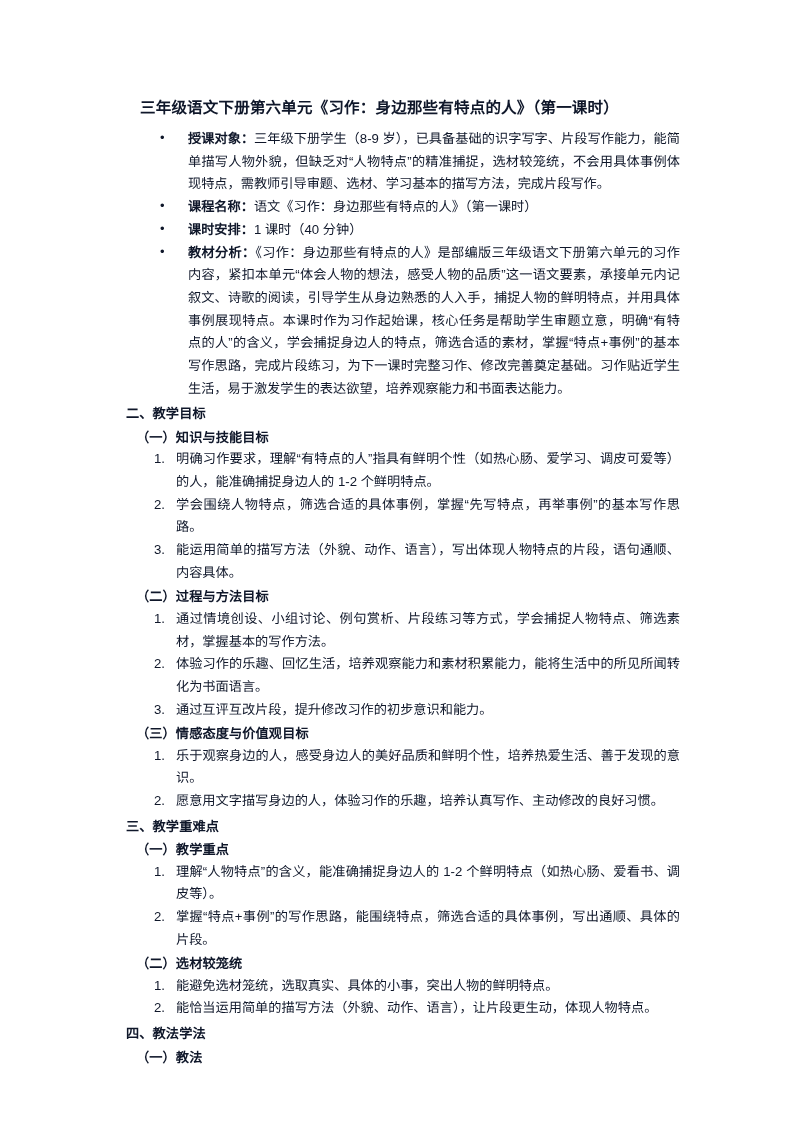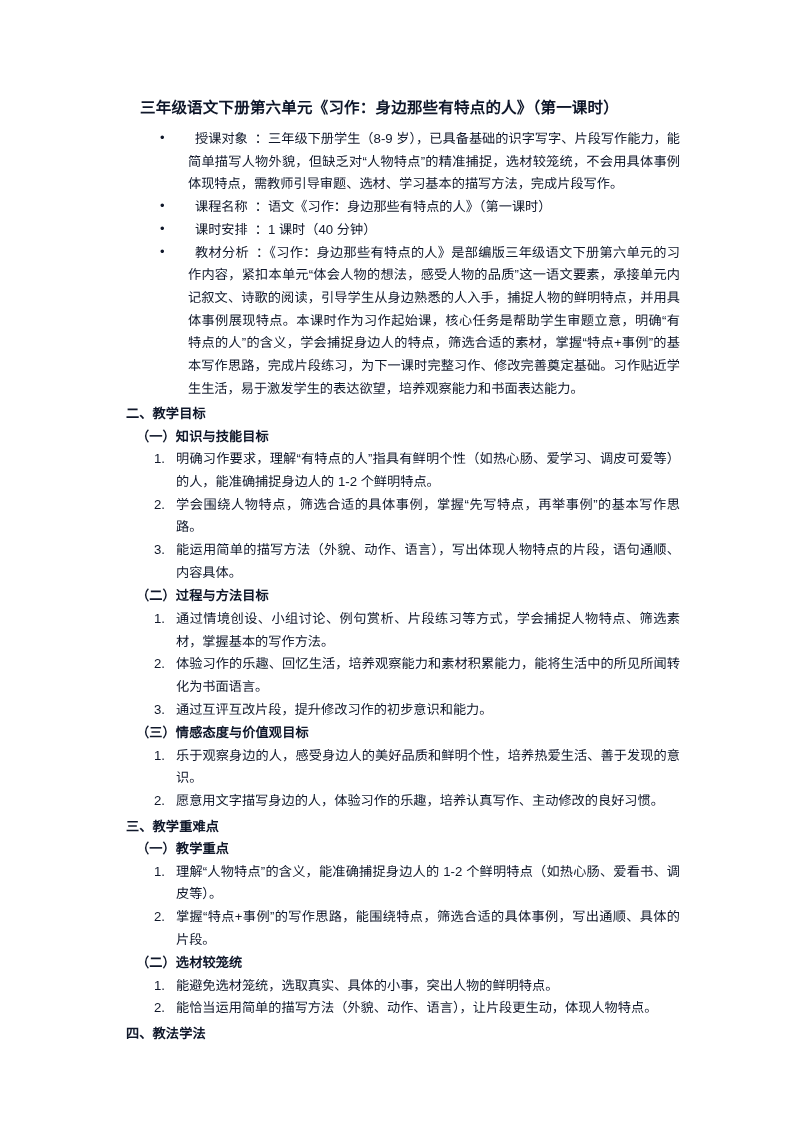--- a/index.html
+++ b/index.html
@@ -31,21 +31,21 @@
   }
   .h1 {
     font-family: "Liberation Sans", "DejaVu Sans", sans-serif;
     font-size: 13.2px;
     font-weight: bold;
     line-height: 1.62;
     margin: 3px 0 0 -14px;
     letter-spacing: 0.1px;
   }
   .h2 {
-    font-family: Liberation Mono, monospace;
+    font-family: Liberation Sans, sans-serif;
     font-size: 13.2px;
     font-weight: bold;
     line-height: 1.62;
     margin: 2px 0 0 -4px;
     letter-spacing: 0.1px;
   }
   ul.bullets {
     list-style: none;
     margin: 0;
     padding: 0;
@@ -86,22 +86,21 @@
   }
   ol.nums > li::before {
     content: counter(numitem) ".";
     position: absolute;
     left: 14px;
     top: 0;
     font-size: 13.2px;
     line-height: 1.72;
   }
   .lbl {
-    font-weight: normal;
-    margin-left: 7px;
+    font-weight: bold;
   }
   .body-txt {
     font-weight: normal;
   }
   .sec {
     margin: 0;
     padding: 0;
   }
 </style>
 </head>
@@ -163,15 +162,16 @@
 
     <div class="h2">（二）选材较笼统</div>
     <ol class="nums">
       <li>能避免选材笼统，选取真实、具体的小事，突出人物的鲜明特点。</li>
       <li>能恰当运用简单的描写方法（外貌、动作、语言），让片段更生动，体现人物特点。</li>
     </ol>
   </div>
 
   <div class="sec">
     <div class="h1">四、教法学法</div>
+    <div class="h2">（一）教法</div>
   </div>
 
 </div>
 
 </body></html>

